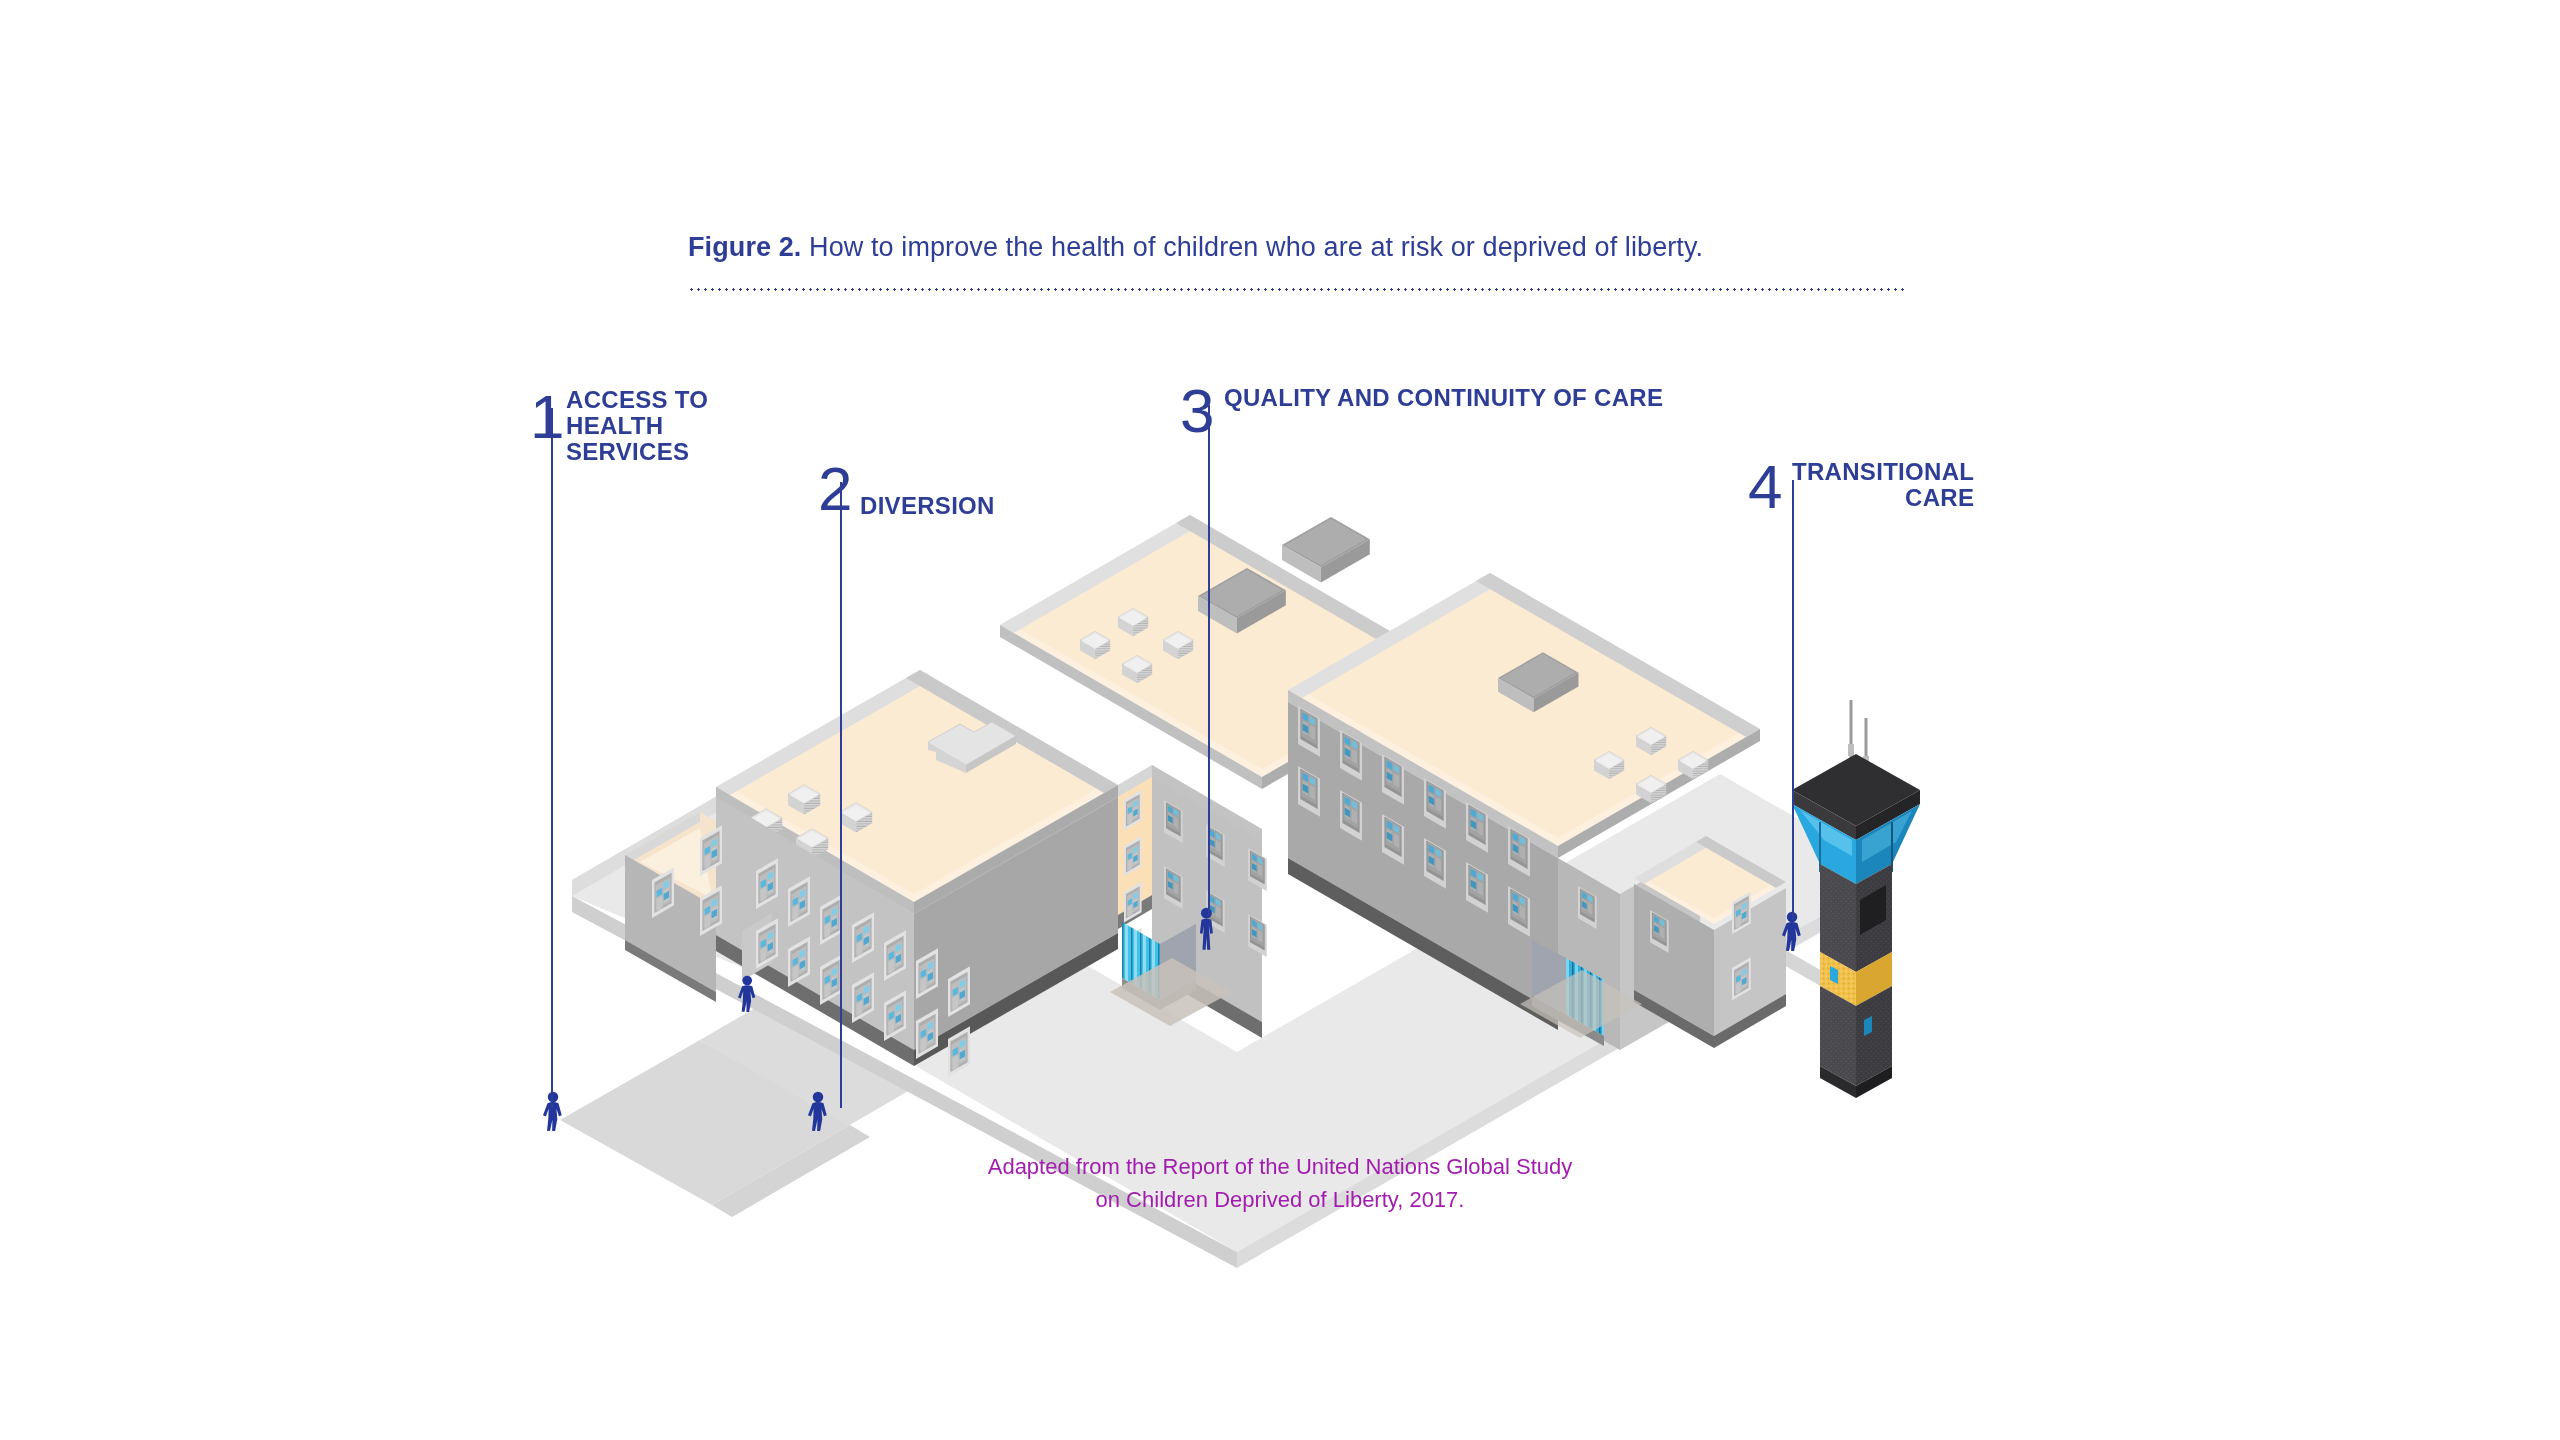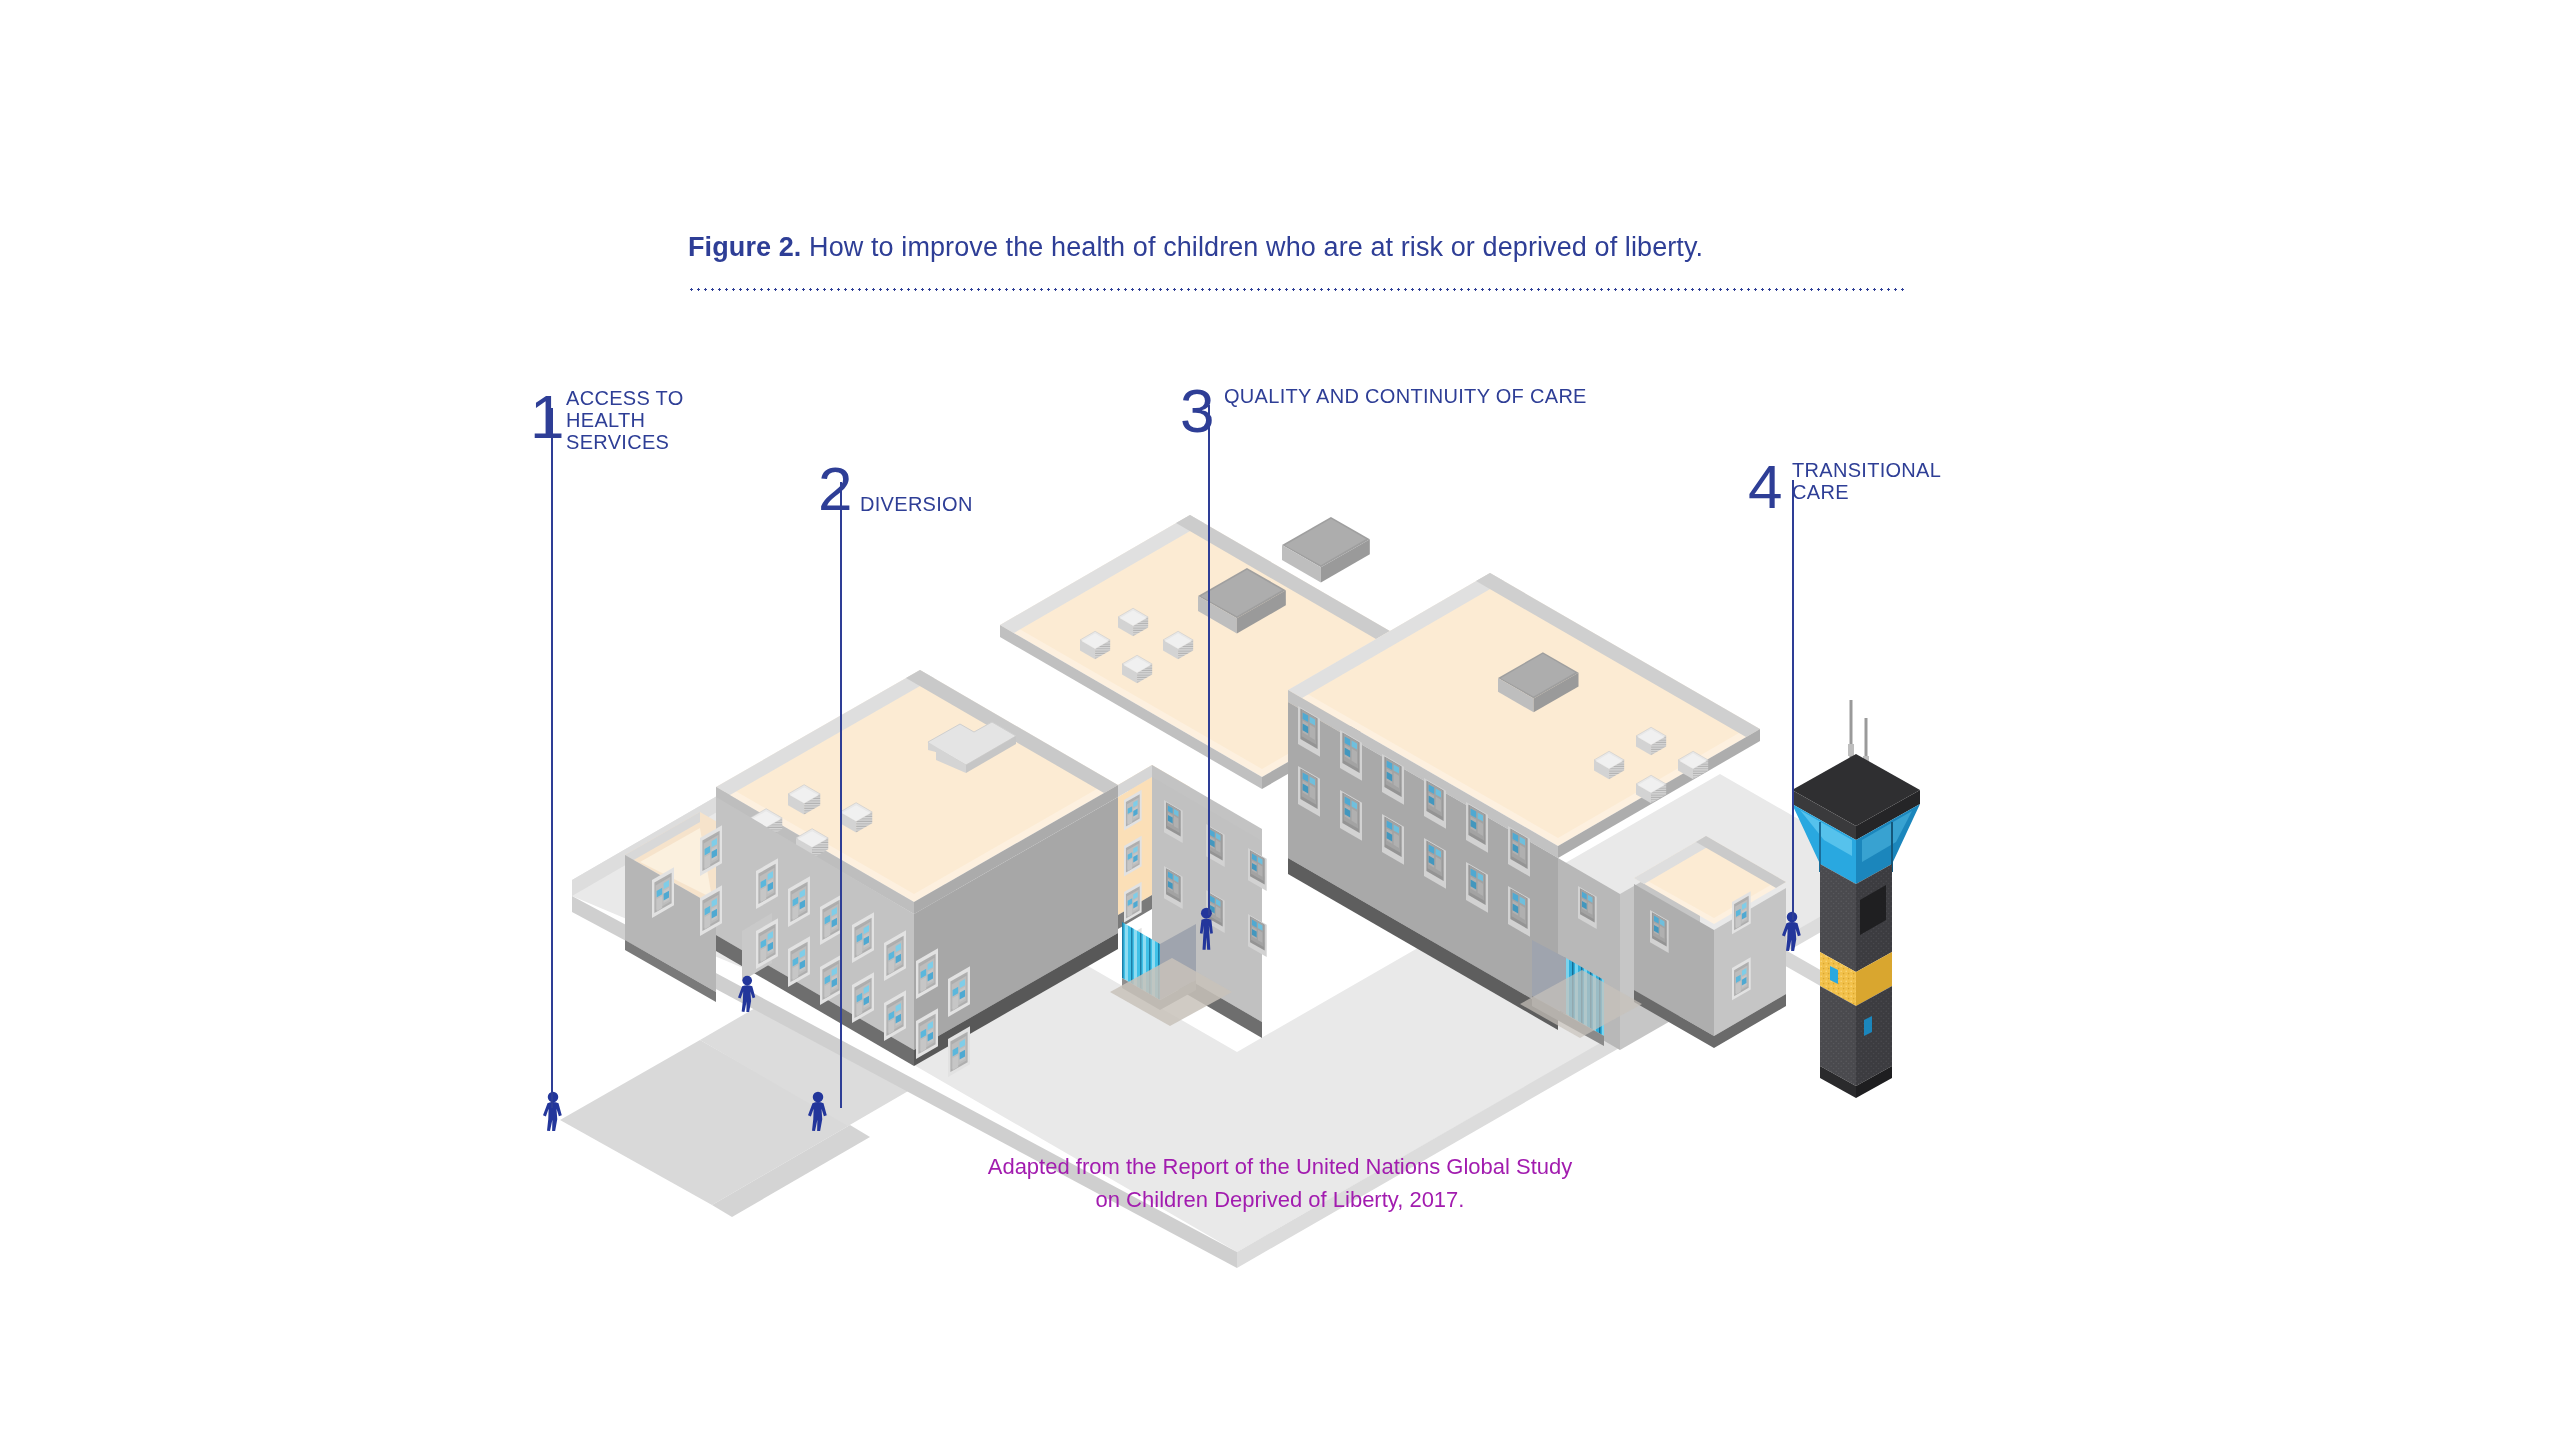--- a/index.html
+++ b/index.html
@@ -20,21 +20,21 @@
     background-size:7px 3px; background-repeat:repeat-x;
   }
 
   
   .callout{position:absolute; color:#2E3E96; white-space:nowrap;}
   .callout .num{
     position:absolute; font-size:62px; font-weight:300; line-height:1;
     letter-spacing:-1px;
   }
   .callout .txt{
-    position:absolute; font-size:20px; font-weight:normal; line-height:1.0;
+    position:absolute; font-size:24px; font-weight:bold; line-height:1.0;
     letter-spacing:.3px;
   }
   .callout .txt div{margin-bottom:2px;}
 
   .leader{position:absolute; width:2px; background:#2E3E96;}
 
   
   #scene{position:absolute; left:0; top:0; width:2560px; height:1440px;}
   #scene svg{display:block;}
 
@@ -545,21 +545,21 @@
 
 <div class="callout" style="left:1180px; top:372px;">
   <span class="num" style="left:0; top:8px;">3</span>
   <span class="txt" style="left:44px; top:14px;">
     <div>QUALITY AND CONTINUITY OF CARE</div>
   </span>
 </div>
 
 <div class="callout" style="left:1748px; top:448px;">
   <span class="num" style="left:0; top:8px;">4</span>
-  <span class="txt" style="left:44px; top:12px;">
+  <span class="txt" style="left:44px; top:12px;text-align:right;">
     <div>TRANSITIONAL</div>
     <div>CARE</div>
   </span>
 </div>
 
 <div id="source-caption">
   <div>Adapted from the Report of the United Nations Global Study</div>
   <div>on Children Deprived of Liberty, 2017.</div>
 </div>
 

